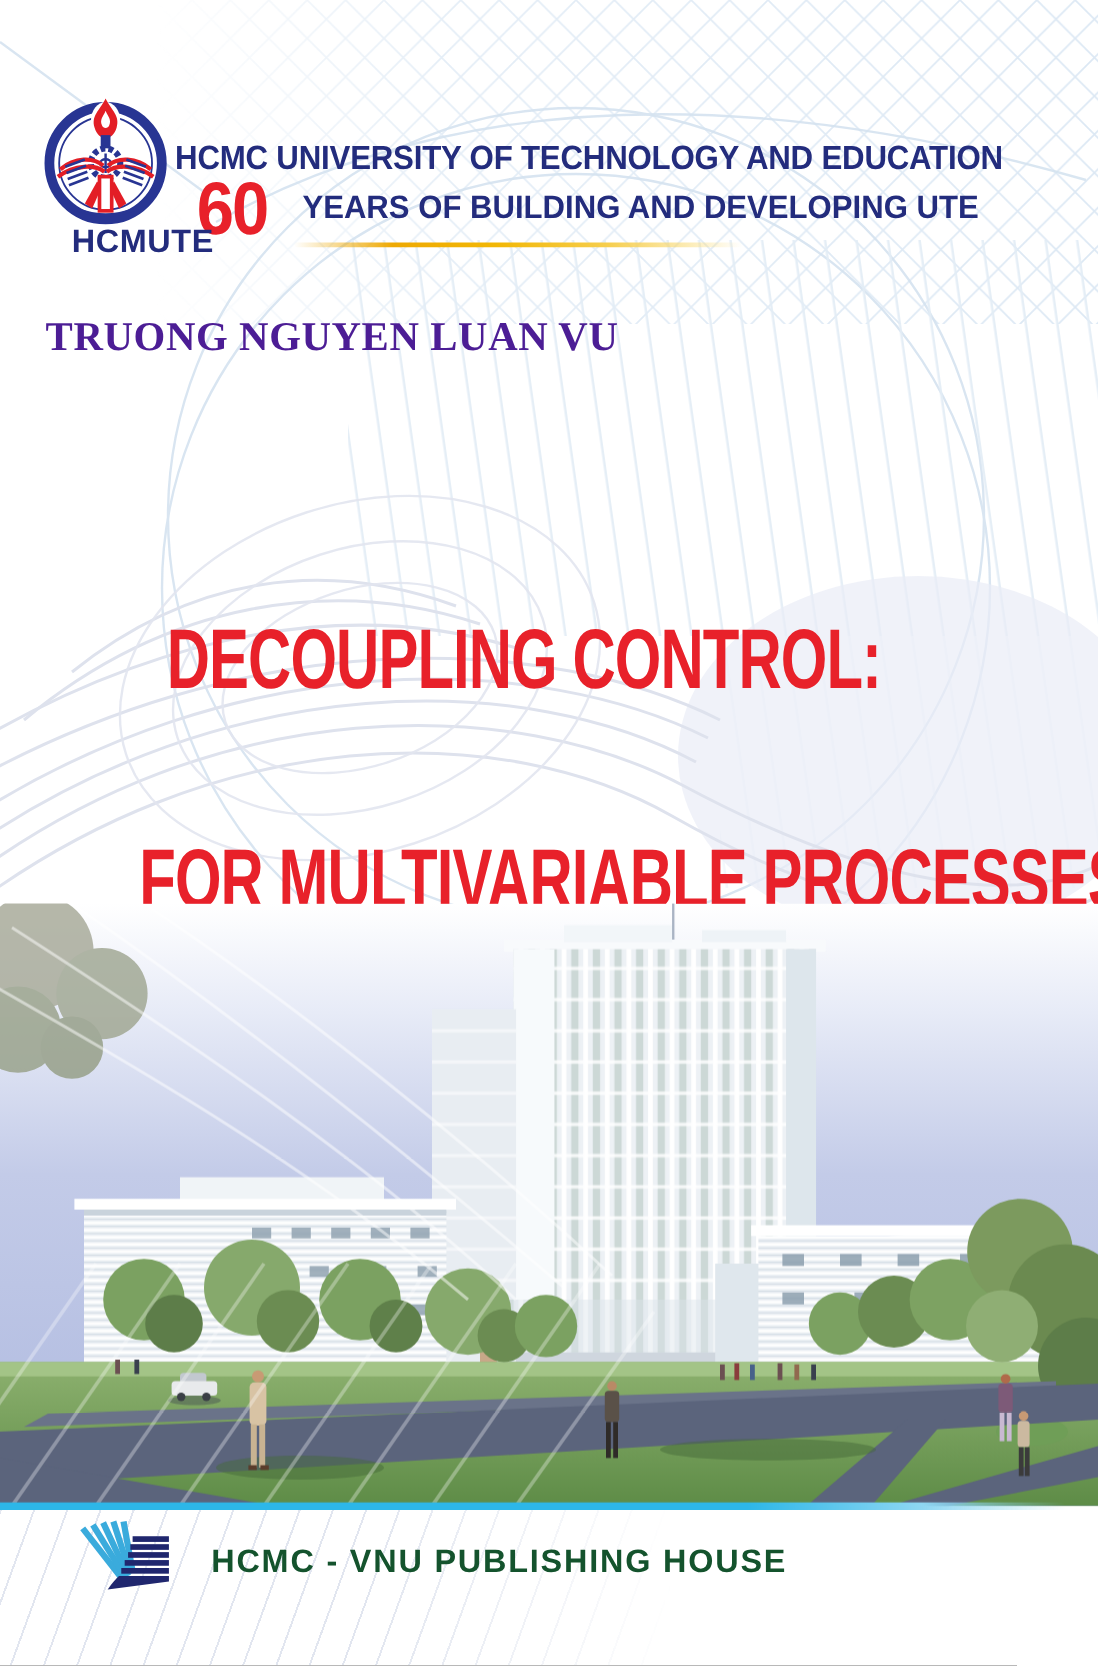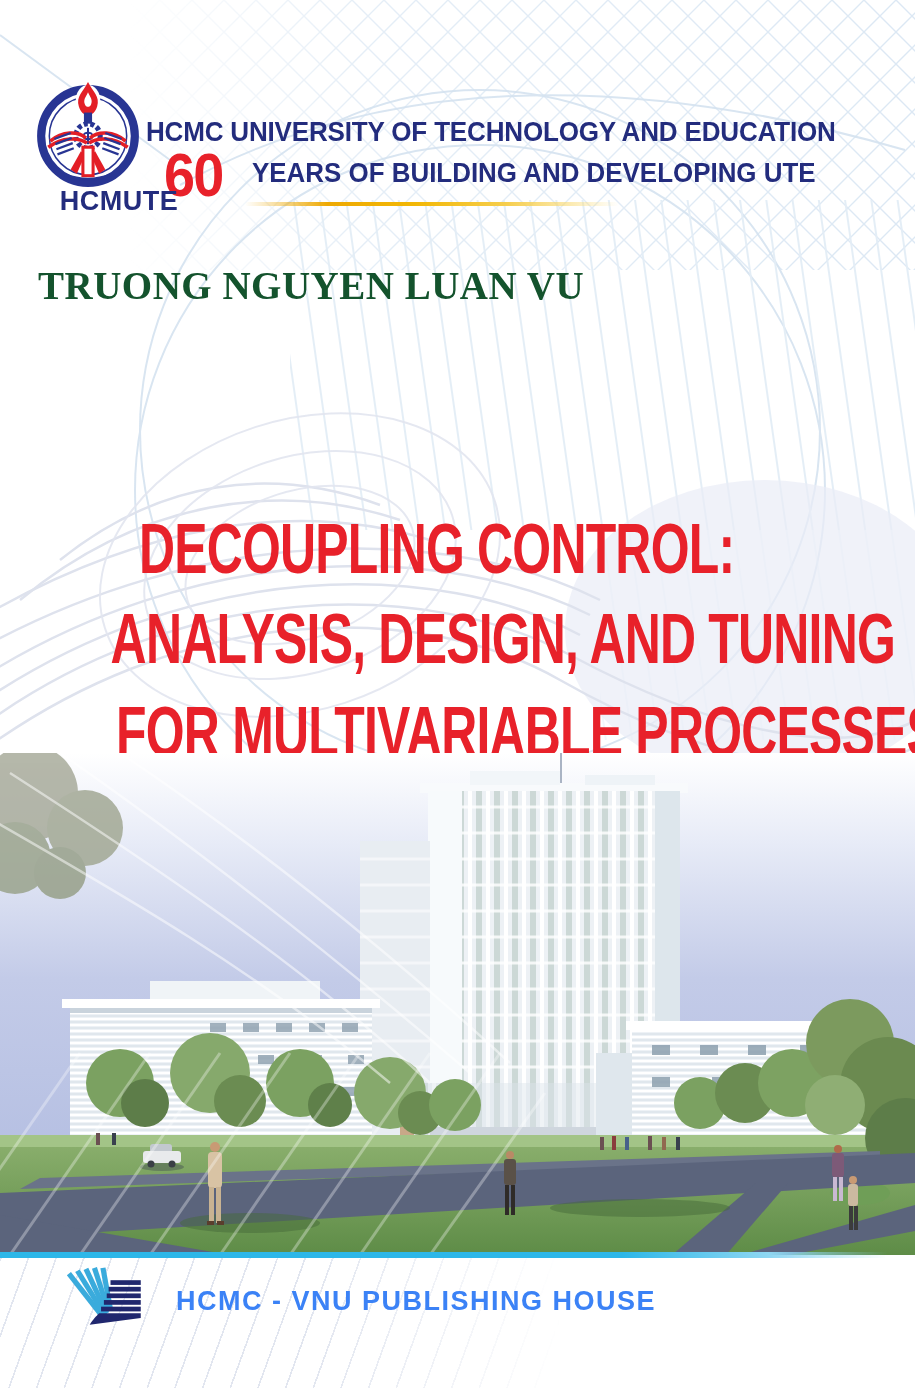--- a/index.html
+++ b/index.html
@@ -18,43 +18,43 @@
        color:#e8212a;letter-spacing:-2px;transform:scaleX(.9);transform-origin:left top;}
   #hline3{left:252px;top:158px;width:520px;font-size:27px;font-weight:800;text-align:left;
           transform:scaleX(.96);transform-origin:left top;}
   #goldline{position:absolute;left:245px;top:202px;width:374px;height:4px;border-radius:2px;
     background:linear-gradient(90deg,rgba(244,180,0,0) 0%,#eea903 22%,#f2b705 45%,#f6ce4e 70%,rgba(250,220,120,.45) 90%,rgba(255,255,255,0) 100%);}
   
   #emblem{position:absolute;left:32px;top:80px;width:112px;height:112px;}
   #emblem-label{position:absolute;left:22px;top:186px;width:130px;text-align:center;
     color:#232c7d;font-size:27px;font-weight:800;letter-spacing:.5px;margin-left:32px;}
   
-  .author{position:absolute;left:38px;color:#14532d;font-family:"Liberation Serif",serif;
-    font-weight:bold;font-size:39px;letter-spacing:.5px;white-space:nowrap;}
+  .author{position:absolute;left:38px;color:#4c1d95;font-family:"Liberation Serif",serif;
+    font-weight:bold;font-size:34px;letter-spacing:.5px;white-space:nowrap;}
   #author1{top:263px;}
   #author2{top:302px;}
   
   .title-line{position:absolute;left:0;width:874px;text-align:center;color:#e8212a;
     font-weight:bold;font-size:64px;line-height:1;white-space:nowrap;}
   .title-line > span{display:inline-block;transform:scale(.78,1.1);transform-origin:center top;
     letter-spacing:-1px;}
   #title1{top:514px;}
   #title2{top:604px;}
   #title3{top:697px;}
   
   #photo{position:absolute;left:0;top:753px;width:915px;height:502px;}
   #cyanline{position:absolute;left:0;top:1252px;width:915px;height:6px;
     background:linear-gradient(90deg,#2db7e8 0%,#2db7e8 68%,#8fd7f2 84%,rgba(255,255,255,0) 97%);}
   
   #pub-stripes{position:absolute;left:0;top:1258px;width:560px;height:130px;
     background:repeating-linear-gradient(110deg,rgba(150,165,200,.28) 0 1.6px,rgba(255,255,255,0) 1.6px 26px);
     -webkit-mask-image:linear-gradient(90deg,#000 55%,transparent 100%);
             mask-image:linear-gradient(90deg,#000 55%,transparent 100%);}
   #publogo{position:absolute;left:50px;top:1266px;width:104px;height:70px;}
-  #pubname{position:absolute;left:176px;top:1286px;color:#3b82f6;font-size:27px;font-weight:800;
+  #pubname{position:absolute;left:176px;top:1286px;color:#14532d;font-size:27px;font-weight:800;
     letter-spacing:1.5px;white-space:nowrap;}
 </style>
 </head>
 <body>
 
 <div class="cover">
 
   <svg class="layer" width="915" height="1388" viewBox="0 0 915 1388" aria-hidden="true">
     <defs>
       <pattern id="net" width="32" height="32" patternUnits="userSpaceOnUse">
@@ -137,23 +137,20 @@
     <path d="M72,88 L62,70 L58,74 L66,92 Z" fill="#e31e26"></path>
     <rect x="50" y="66" width="10" height="28" fill="#ffffff" stroke="#e31e26" stroke-width="3"></rect>
     <path d="M32,93 Q55,102 78,93" stroke="#283593" stroke-width="3" fill="none"></path>
   </svg>
   <div id="emblem-label">HCMUTE</div>
 
   <div class="author" id="author1">TRUONG NGUYEN LUAN VU</div>
 
   <div class="title-line" id="title1">
     <span>DECOUPLING CONTROL:</span>
-  </div>
-  <div class="title-line" id="title2">
-    <span>ANALYSIS, DESIGN, AND TUNING</span>
   </div>
   <div class="title-line" id="title3">
     <span>FOR MULTIVARIABLE PROCESSES</span>
   </div>
 
   <svg id="photo" viewBox="0 0 915 502">
     <defs>
       <linearGradient id="sky" x1="0" y1="0" x2="0" y2="1">
         <stop offset="0" stop-color="#ffffff"></stop>
         <stop offset=".18" stop-color="#e7ebf7"></stop>

